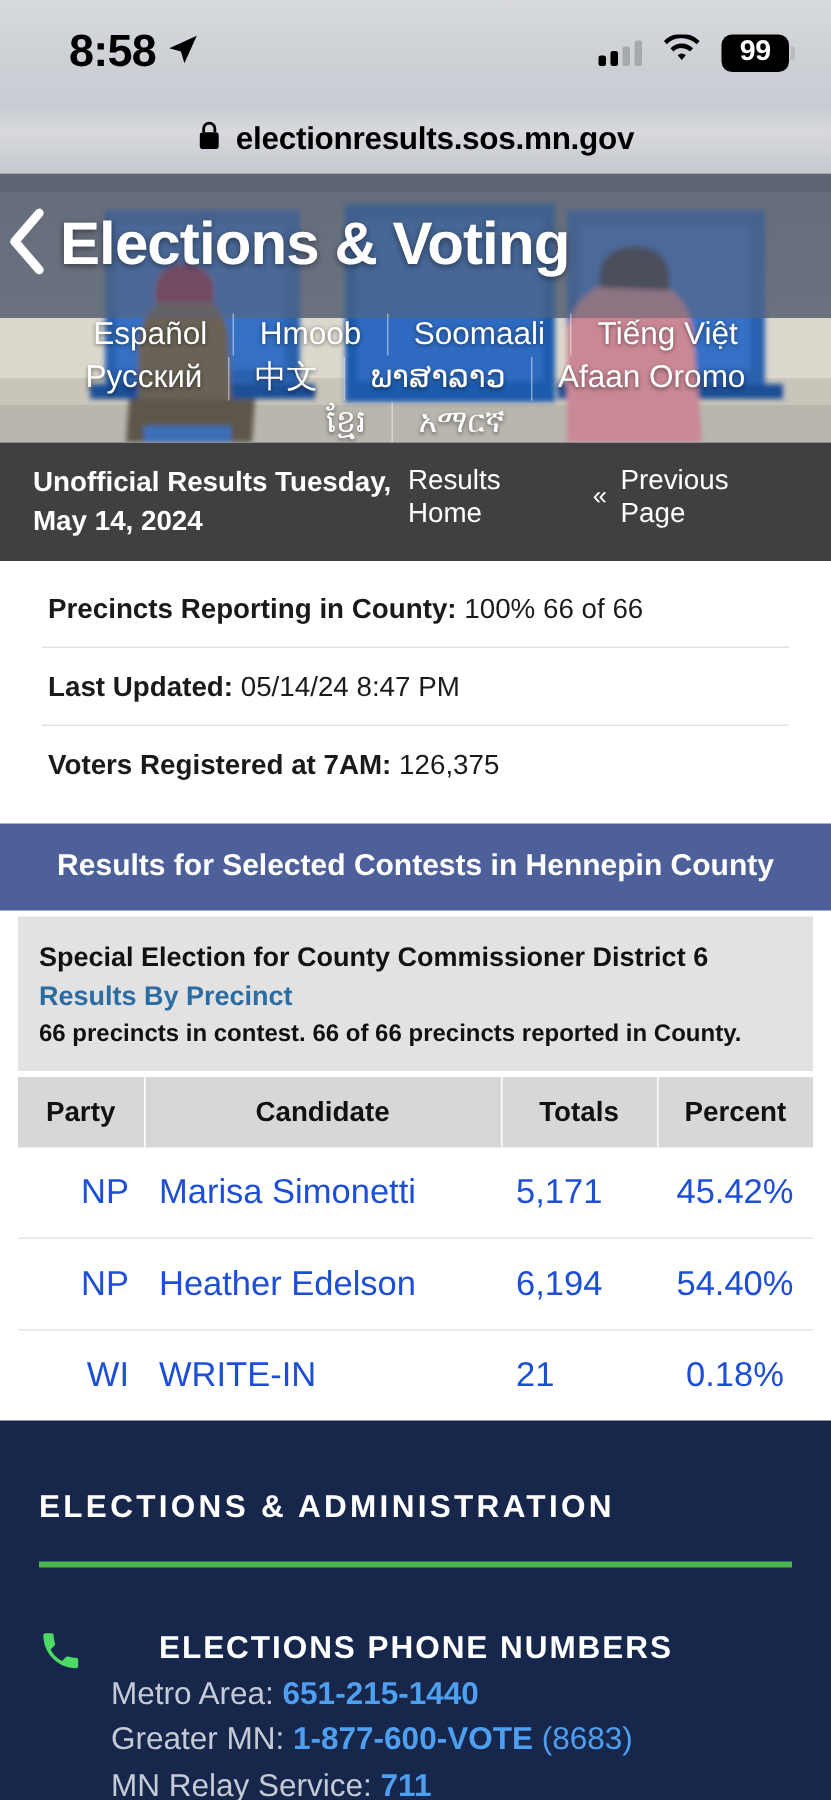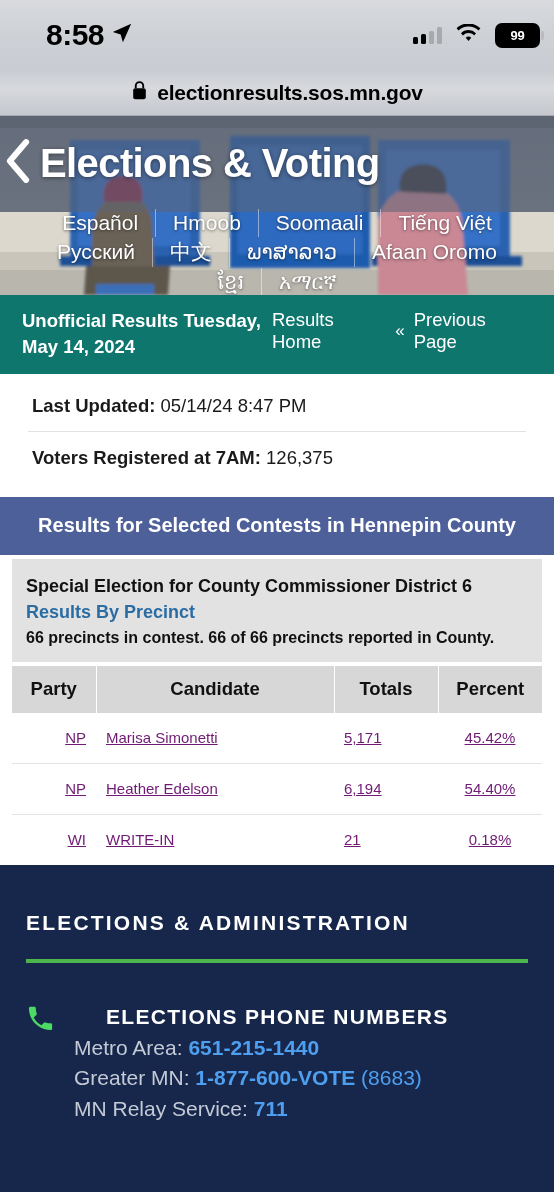--- a/index.html
+++ b/index.html
@@ -9,38 +9,38 @@
     background: #ffffff;
     overflow: hidden;
   }
   .phone { position: relative; width: 554px; height: 1200px; overflow: hidden; background:#fff; }
 
   
   .statusbar {
     position: relative; height: 70px;
     background: linear-gradient(180deg,#d8dade 0%,#cdd0d5 55%,#c9ccd2 100%);
     display: flex; align-items: center; justify-content: space-between;
-    padding: 0 14px 0 46px;
+    padding: 0 28px 0 46px;
   }
   .sb-left { display: flex; align-items: center; gap: 7px; }
   .sb-time { font-size: 30px; font-weight: bold; color:#000; letter-spacing:-0.5px; }
   .loc-arrow { display:block; }
   .sb-right { display:flex; align-items:center; gap: 14px; }
   .bars { display:flex; align-items:flex-end; gap:3px; height:17px; }
   .bars i { display:block; width:5px; border-radius:1.5px; background:#000; }
   .bars i.b1 { height:7px; }
   .bars i.b2 { height:10px; }
   .bars i.b3 { height:13px; background:#a8a9ac; }
   .bars i.b4 { height:17px; background:#a8a9ac; }
   .battery {
     position:relative; min-width:45px; height:25px; background:#000;
     border-radius:7px; display:flex; align-items:center; justify-content:center;
     padding: 0 6px;
   }
-  .battery span { color:#fff; font-size:13px; font-weight:bold; letter-spacing:-0.3px; }
+  .battery span { color:#fff; font-size:19px; font-weight:bold; letter-spacing:-0.3px; }
   .battery::after {
     content:""; position:absolute; right:-4px; top:8px; width:3px; height:9px;
     background:#b9bbbe; border-radius:0 2px 2px 0;
   }
 
   
   .urlbar {
     height: 46px;
     background: linear-gradient(180deg,#c9ccd2 0%,#d7d9dd 40%,#c5c8ce 100%);
     display:flex; align-items:center; justify-content:center; gap:9px;
@@ -75,21 +75,21 @@
   .lang {
     color:#fff; font-size:21px; padding:0 17px; line-height:1.35;
     text-shadow: 0 1px 3px rgba(0,0,0,0.5);
     border-left: 1px solid rgba(255,255,255,0.45);
     white-space:nowrap;
   }
   .lang:first-child { border-left: none; }
 
   
   .results-bar {
-    background:#0f766e; color:#fff;
+    background:#404040; color:#fff;
     padding: 13px 22px 15px 22px;
     display:flex; align-items:flex-start; justify-content:space-between;
   }
   .rb-left { font-size:18.5px; font-weight:bold; line-height:1.38; max-width:250px; }
   .rb-right { display:flex; align-items:center; gap:9px; font-size:18.5px; padding-top:1px; }
   .rb-right a { color:#fff; text-decoration:none; }
   .dbl-arrow { font-size:17px; }
 
   
   .info-block { padding: 6px 0 14px 0; background:#fff; }
@@ -117,23 +117,22 @@
   
   .tbl-wrap { margin:0 12px; background:#fff; }
   table.results { width:100%; border-collapse:collapse; }
   table.results thead th {
     background:#d7d7d7; color:#111; font-size:18.5px; font-weight:bold;
     padding:12px 10px 13px 10px; text-align:center;
     border-right:1px solid #ffffff;
   }
   table.results thead th:last-child { border-right:none;margin-left:29px; }
   table.results tbody td {
-    font-size:15px; color:#701a75; padding:16px 10px 17px 10px;
+    font-size:23px; color:#1d4ed8; padding:16px 10px 17px 10px;
     border-bottom:1px solid #e4e4e4;
-    text-decoration:underline;
   }
   table.results tbody tr:last-child td { border-bottom:none; }
   td.c-party { text-align:right; width:84px; padding-right:14px; }
   td.c-cand  { text-align:left; padding-left:14px; }
   td.c-tot   { width:104px; }
   td.c-pct   { text-align:center; width:104px; padding-right:22px; }
   th.h-party { width:84px; }
   th.h-tot   { width:104px; }
   th.h-pct   { width:104px; }
 
@@ -264,20 +263,24 @@
     <div class="rb-left">Unofficial Results Tuesday, May 14, 2024</div>
     <div class="rb-right">
       <a>Results Home</a>
       <span class="dbl-arrow">«</span>
       <a>Previous Page</a>
     </div>
   </div>
 
   <div class="info-block">
     <div class="info-row">
+      <span class="info-label">Precincts Reporting in County:</span>
+      <span class="info-value">100%  66 of 66</span>
+    </div>
+    <div class="info-row">
       <span class="info-label">Last Updated:</span>
       <span class="info-value">05/14/24 8:47 PM</span>
     </div>
     <div class="info-row">
       <span class="info-label">Voters Registered at 7AM:</span>
       <span class="info-value">126,375</span>
     </div>
   </div>
 
   <div class="contest-bar">Results for Selected Contests in Hennepin County</div>

